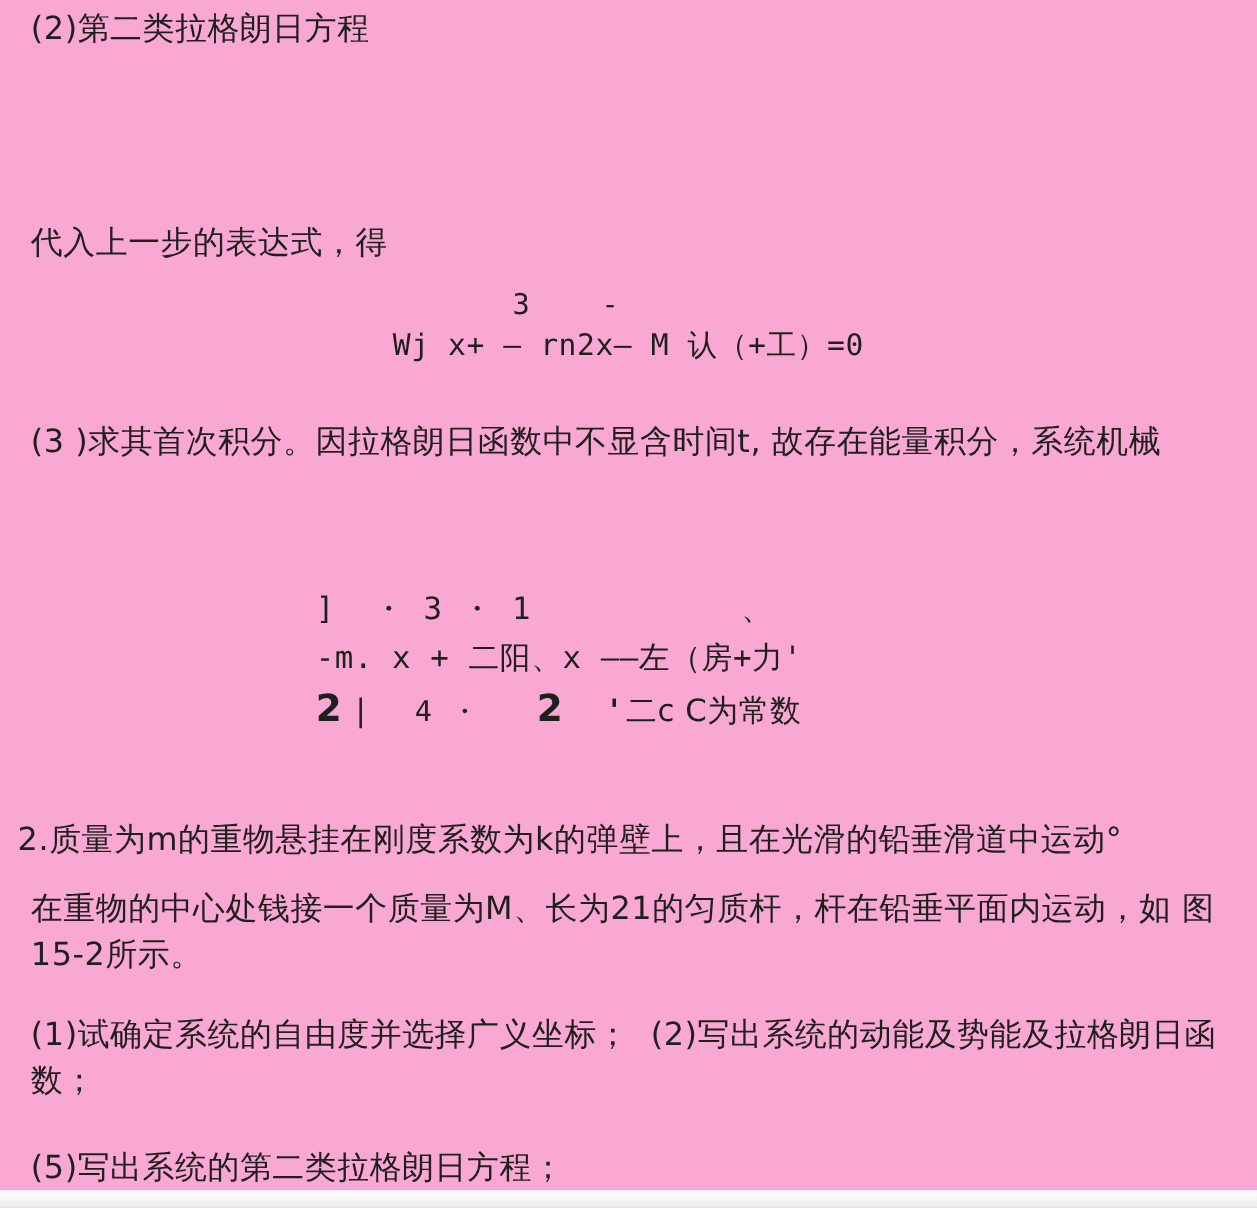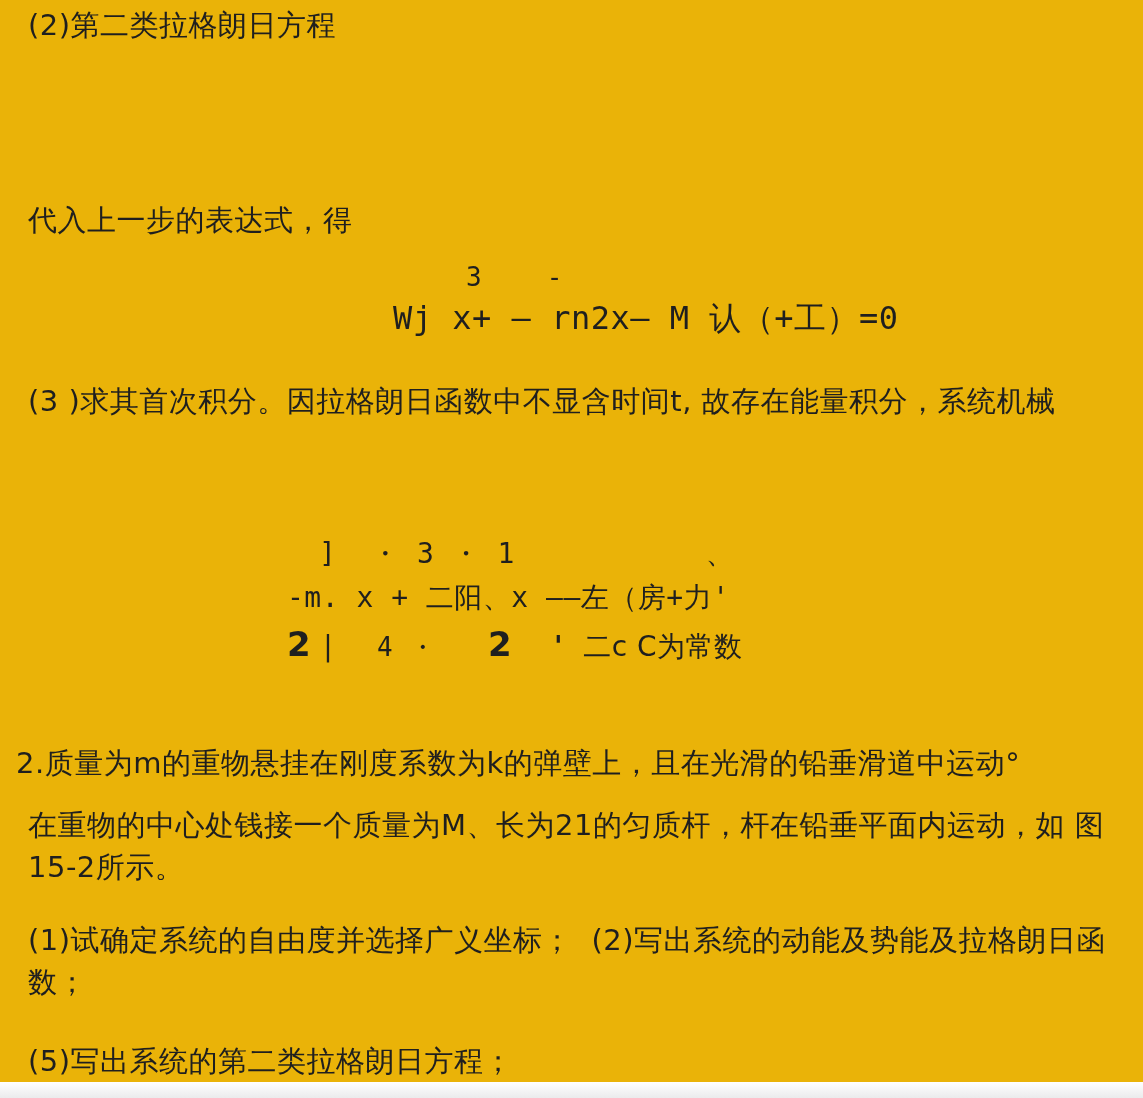--- a/index.html
+++ b/index.html
@@ -1,43 +1,43 @@
 <!DOCTYPE html>
 <html><head>
 <meta charset="utf-8">
 <style>
   html, body { margin: 0; padding: 0; background: #ffffff; }
   .page {
     position: relative;
     width: 1143px;
     height: 1098px;
-    background: #eab308;
+    background: #f9a8d4;
     color: #1f1f1f;
     font-family: "DejaVu Sans", sans-serif;
     overflow: hidden;
   }
   .line {
     position: absolute;
     white-space: pre;
     font-size: 29px;
     letter-spacing: 0.5px;
     line-height: 1.2;
     color: #1f1f1f;
   }
   .mono { font-family: "DejaVu Sans Mono", "DejaVu Sans", monospace; }
   .eq-upper { font-size: 26px; }
-  .eq-main  { font-size: 32px; margin-left: 36px; }
+  .eq-main  { font-size: 27px; }
   .eq2-line { font-size: 28px; }
   .eq3-row  { display: flex; align-items: baseline; }
   .big2 { font-weight: bold; font-size: 34px; font-family: "DejaVu Sans", sans-serif; }
   .bar-gap   { margin-left: 12px; font-size: 28px; }
   .mid-gap   { margin-left: 44px; font-size: 26px; }
   .big2b-gap { margin-left: 52px; }
   .prime-gap { margin-left: 42px; font-weight: bold; font-size: 28px; }
-  .tail-gap  { margin-left: 20px; font-size: 28px; }
+  .tail-gap  { margin-left: 6px; font-size: 28px; }
   .footer-strip {
     position: absolute;
     left: 0; right: 0; bottom: 0;
     height: 16px;
     background: linear-gradient(to bottom, #ffffff 0%, #ebebec 100%);
   }
 </style>
 </head>
 <body>
 
@@ -46,21 +46,21 @@
   <div class="line" style="left:28px; top:8px;">(2)第二类拉格朗日方程</div>
 
   <div class="line" style="left:28px; top:203px;text-align:center;">代入上一步的表达式，得</div>
 
   <div class="line mono eq-upper" style="left:466px; top:262px;">3    -</div>
 
   <div class="line mono eq-main" style="left:357px; top:299px;">Wj x+ — rn2x— M 认（+工）=0</div>
 
   <div class="line" style="left:28px; top:384px;">(3 )求其首次积分。因拉格朗日函数中不显含时间t, 故存在能量积分，系统机械</div>
 
-  <div class="line mono eq2-line" style="left:287px; top:537px;margin-left:32px;">]  ・ 3 ・ 1           、</div>
+  <div class="line mono eq2-line" style="left:287px; top:537px;">]  ・ 3 ・ 1           、</div>
 
   <div class="line mono eq2-line" style="left:287px; top:581px;">-m. x + 二阳、x ——左（房+力'</div>
 
   <div class="line eq3-row" style="left:287px; top:624px;">
     <span class="big2">2</span>
     <span class="bar-gap">|</span>
     <span class="mid-gap mono">4 ・</span>
     <span class="big2 big2b-gap">2</span>
     <span class="prime-gap">'</span>
     <span class="tail-gap">二c C为常数</span>

